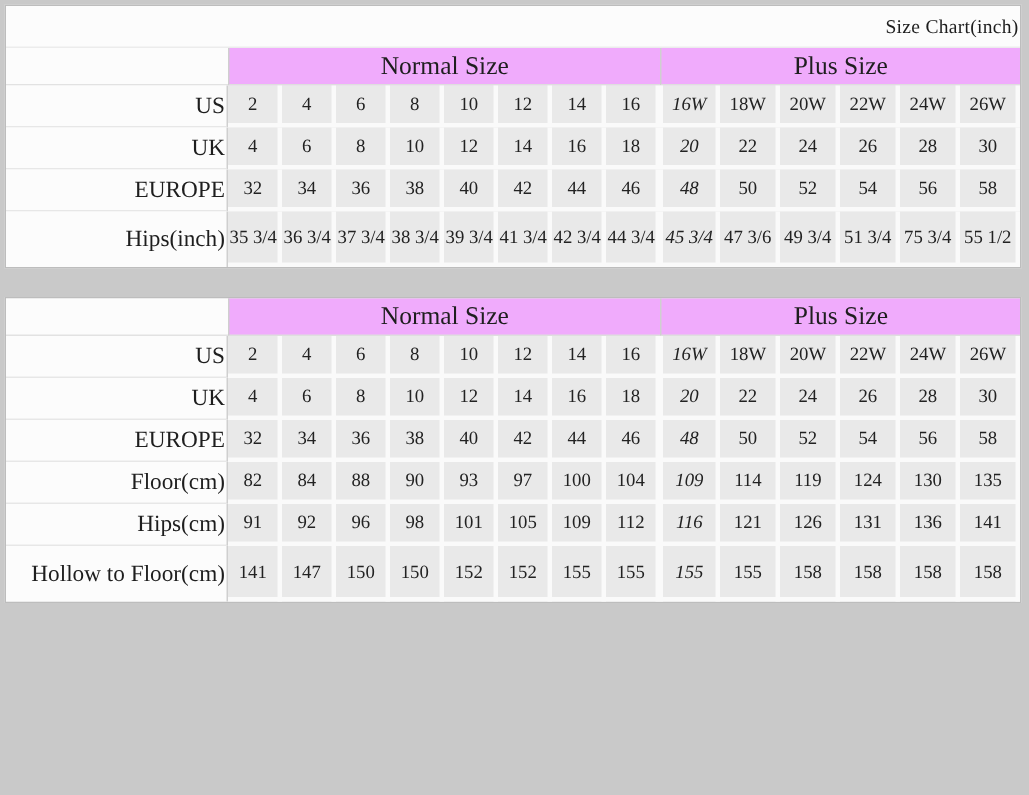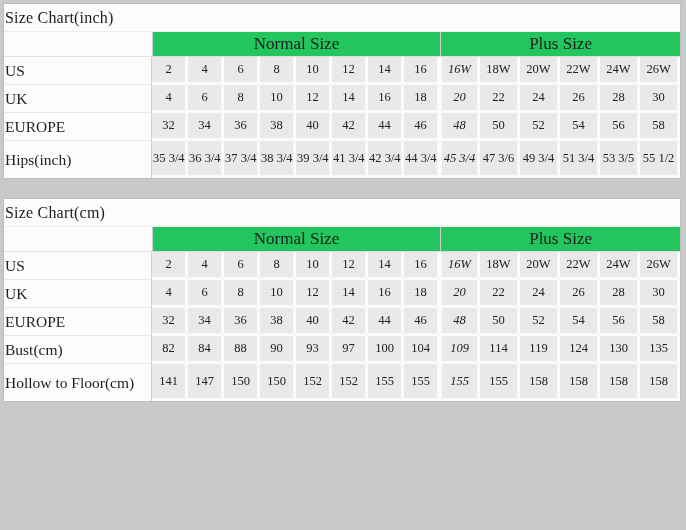--- a/index.html
+++ b/index.html
@@ -23,43 +23,43 @@
   }
   table.size-table + table.size-table {
     margin-top: 19px;
   }
   col.c-label { width: 148px; }
   col.c-n { width: 36px; }
   col.c-p { width: 40px; }
 
   td.title-cell {
     height: 25px;
-    text-align: left;
+    text-align: right;
     vertical-align: middle;
-    font-size: 16px;
+    font-size: 13px;
     background: #fcfcfc;
     border-bottom: 1px solid #ececec;
     letter-spacing: 0.2px;
   }
   td.corner-cell {
     background: #fcfcfc;
     border-bottom: 1px solid #e2e2e2;
   }
   td.group-cell {
     height: 22px;
     text-align: center;
     vertical-align: middle;
     font-size: 17px;
-    background: #22c55e;
+    background: #f0abfc;
     border-left: 1px solid #cfcfcf;
     border-bottom: 1px solid #dedede;
   }
   td.label-cell {
     background: #fcfcfc;
-    text-align: left;
+    text-align: right;
     vertical-align: middle;
     font-size: 15.5px;
     border-right: 1px solid #cfcfcf;
     border-bottom: 1px solid #e7e7e7;
   }
   td.data-cell {
     background: #e9e9e9;
     text-align: center;
     vertical-align: middle;
     font-size: 12.5px;
@@ -168,21 +168,21 @@
           <td class="data-cell">37 3/4</td>
           <td class="data-cell">38 3/4</td>
           <td class="data-cell">39 3/4</td>
           <td class="data-cell">41 3/4</td>
           <td class="data-cell">42 3/4</td>
           <td class="data-cell">44 3/4</td>
           <td class="data-cell group-start">45 3/4</td>
           <td class="data-cell">47 3/6</td>
           <td class="data-cell">49 3/4</td>
           <td class="data-cell">51 3/4</td>
-          <td class="data-cell">53 3/5</td>
+          <td class="data-cell">75 3/4</td>
           <td class="data-cell">55 1/2</td>
         </tr>
       </tbody>
   </table>
 
   <table class="size-table">
     <colgroup>
       <col class="c-label">
       <col class="c-n">
         <col class="c-n">
@@ -193,23 +193,20 @@
         <col class="c-n">
         <col class="c-n">
       <col class="c-p">
         <col class="c-p">
         <col class="c-p">
         <col class="c-p">
         <col class="c-p">
         <col class="c-p">
     </colgroup>
     <thead>
-      <tr>
-        <td class="title-cell" colspan="15">Size Chart(cm)</td>
-      </tr>
       <tr>
         <td class="corner-cell"></td>
         <td class="group-cell" colspan="8">Normal Size</td>
         <td class="group-cell" colspan="6">Plus Size</td>
       </tr>
     </thead>
     <tbody>
         <tr class="size-row">
           <td class="label-cell">US</td>
           <td class="data-cell">2</td>
@@ -255,35 +252,52 @@
           <td class="data-cell">44</td>
           <td class="data-cell">46</td>
           <td class="data-cell group-start">48</td>
           <td class="data-cell">50</td>
           <td class="data-cell">52</td>
           <td class="data-cell">54</td>
           <td class="data-cell">56</td>
           <td class="data-cell">58</td>
         </tr>
         <tr class="size-row">
-          <td class="label-cell">Bust(cm)</td>
+          <td class="label-cell">Floor(cm)</td>
           <td class="data-cell">82</td>
           <td class="data-cell">84</td>
           <td class="data-cell">88</td>
           <td class="data-cell">90</td>
           <td class="data-cell">93</td>
           <td class="data-cell">97</td>
           <td class="data-cell">100</td>
           <td class="data-cell">104</td>
           <td class="data-cell group-start">109</td>
           <td class="data-cell">114</td>
           <td class="data-cell">119</td>
           <td class="data-cell">124</td>
           <td class="data-cell">130</td>
           <td class="data-cell">135</td>
+        </tr>
+        <tr class="size-row">
+          <td class="label-cell">Hips(cm)</td>
+          <td class="data-cell">91</td>
+          <td class="data-cell">92</td>
+          <td class="data-cell">96</td>
+          <td class="data-cell">98</td>
+          <td class="data-cell">101</td>
+          <td class="data-cell">105</td>
+          <td class="data-cell">109</td>
+          <td class="data-cell">112</td>
+          <td class="data-cell group-start">116</td>
+          <td class="data-cell">121</td>
+          <td class="data-cell">126</td>
+          <td class="data-cell">131</td>
+          <td class="data-cell">136</td>
+          <td class="data-cell">141</td>
         </tr>
         <tr class="size-row">
           <td class="label-cell">Hollow to Floor(cm)</td>
           <td class="data-cell">141</td>
           <td class="data-cell">147</td>
           <td class="data-cell">150</td>
           <td class="data-cell">150</td>
           <td class="data-cell">152</td>
           <td class="data-cell">152</td>
           <td class="data-cell">155</td>

